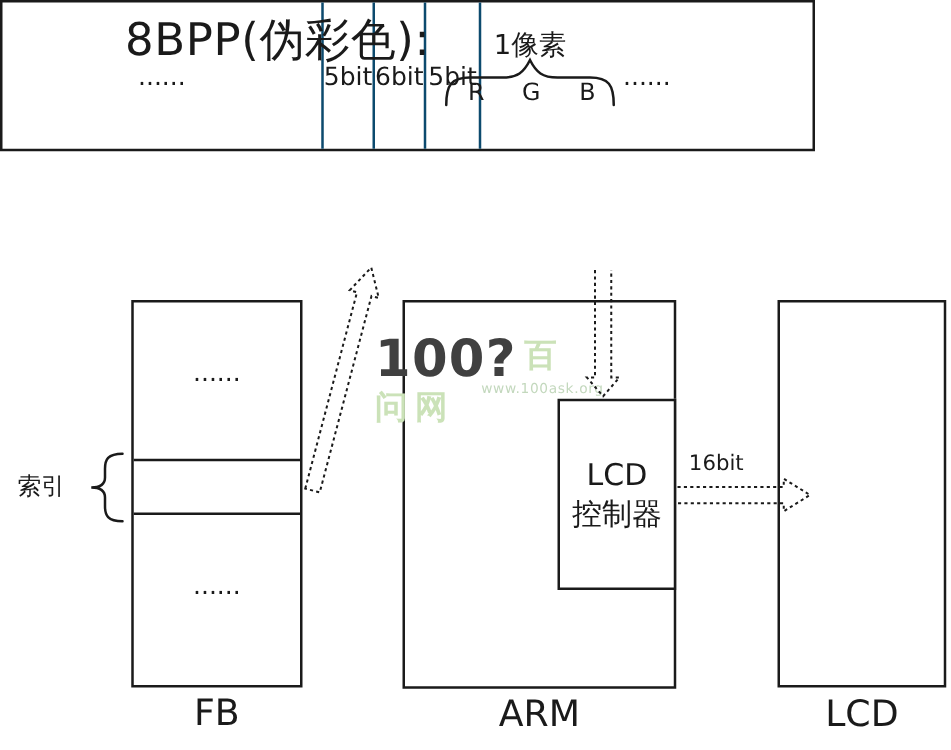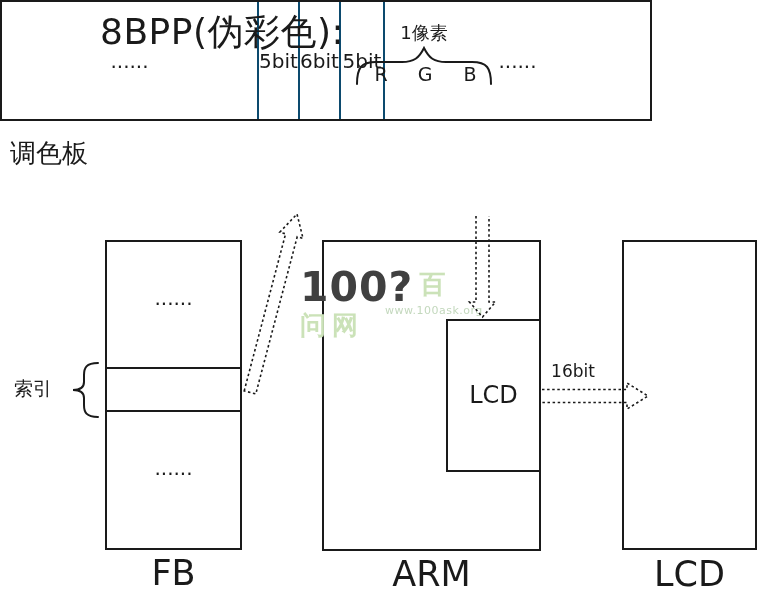--- a/index.html
+++ b/index.html
@@ -4,35 +4,35 @@
 <style>
   html,body { margin:0; padding:0; background:#ffffff; }
   .stage {
     position:relative; width:761px; height:600px; background:#ffffff;
     font-family:"DejaVu Sans","Liberation Sans",sans-serif;
     color:#1a1a1a; overflow:hidden;
   }
   .abs { position:absolute; }
   .box { position:absolute; border:2px solid #1a1a1a; background:transparent; box-sizing:border-box; }
   .title { left:100px; top:8px; font-size:36px; letter-spacing:0.5px; }
-  .pixel-label { left:384px; top:21px; width:80px; text-align:center; font-size:18px; }
+  .pixel-label { left:384px; top:21px; width:80px; text-align:center; font-size:22px; }
   .chan { top:63px; width:22px; text-align:center; font-size:19px; }
   .palette-wrap { left:105px; top:92px; width:652px; height:121px; border:2px solid #1a1a1a; box-sizing:border-box; display:flex; background:transparent; }
   .pcell { display:flex; align-items:center; justify-content:center; font-size:20px; box-sizing:border-box; border-left:2px solid #0c4a6e; }
   .pcell:first-child { border-left:none; }
   .pc0 { width:255px; } .pc1 { width:41px; } .pc2 { width:41px; } .pc3 { width:44px; } .pc4 { flex:1; }
   .side-label { font-size:26px; }
   .fb-box { left:105px; top:240px; width:137px; height:310px; }
   .fb-line { position:absolute; left:0; right:0; border-top:2px solid #1a1a1a; }
   .fb-text { position:absolute; left:0; right:0; text-align:center; }
   .index-label { left:14px; top:376px; font-size:19px; }
   .arm-box { left:322px; top:240px; width:219px; height:311px; }
   .ctrl-box { left:446px; top:319px; width:95px; height:153px; display:flex; flex-direction:column; align-items:center; justify-content:center; font-size:24px; line-height:31px; background:#ffffff; }
   .lcd-box { left:622px; top:240px; width:135px; height:310px; }
-  .caption { position:absolute; text-align:center; font-size:35px; }
+  .caption { position:absolute; text-align:center; font-size:29px; }
   .bus-label { left:548px; top:361px; width:50px; text-align:center; font-size:17px; }
   .watermark { left:300px; top:266px; width:170px; height:56px; pointer-events:none; z-index:2; }
   .wm-logo { font-size:41px; font-weight:bold; letter-spacing:1px; line-height:42px; }
   .wm-name { font-size:26px; font-weight:bold; letter-spacing:6px; vertical-align:8px; margin-left:6px; }
   .wm-url { position:absolute; left:85px; top:38px; font-size:11px; letter-spacing:0.5px; }
   svg.overlay { position:absolute; left:0; top:0; z-index:3; pointer-events:none; }
   .boxes { z-index:1; }
   .texts { z-index:2; }
 </style>
 </head>
@@ -43,21 +43,20 @@
   <div class="abs watermark">
     <span class="wm-logo" style="color:#404040"><span>100</span><span>?</span></span><span class="wm-name" style="color:#cbe2b8">百问网</span>
     <div class="wm-url" style="color:#c3d8bd">www.100ask.org</div>
   </div>
 
   <div class="abs title texts">8BPP(伪彩色):</div>
   <div class="abs pixel-label texts">1像素</div>
   <div class="abs chan texts" style="left:370px;">R</div>
   <div class="abs chan texts" style="left:414px;">G</div>
   <div class="abs chan texts" style="left:459px;">B</div>
-  <div class="abs side-label texts" style="left:10px; top:136px;">调色板</div>
   <div class="abs index-label texts">索引</div>
   <div class="abs bus-label texts">16bit</div>
 
   <div class="palette-wrap boxes">
     <div class="pcell pc0">......</div>
     <div class="pcell pc1">5bit</div>
     <div class="pcell pc2">6bit</div>
     <div class="pcell pc3">5bit</div>
     <div class="pcell pc4">......</div>
   </div>
@@ -66,20 +65,21 @@
     <div class="fb-line" style="top:125px;"></div>
     <div class="fb-line" style="top:168px;"></div>
     <div class="fb-text" style="top:44px; font-size:20px;">......</div>
     <div class="fb-text" style="top:214px; font-size:20px;">......</div>
   </div>
 
   <div class="box arm-box boxes"></div>
 
   <div class="box ctrl-box boxes">
     <span>LCD</span>
+    <span>控制器</span>
   </div>
 
   <div class="box lcd-box boxes"></div>
 
   <div class="caption texts" style="left:105px; top:553px; width:137px;">FB</div>
   <div class="caption texts" style="left:322px; top:554px; width:219px;">ARM</div>
   <div class="caption texts" style="left:622px; top:554px; width:135px;">LCD</div>
 
   <svg class="overlay" width="761" height="600" viewBox="0 0 761 600">
 

